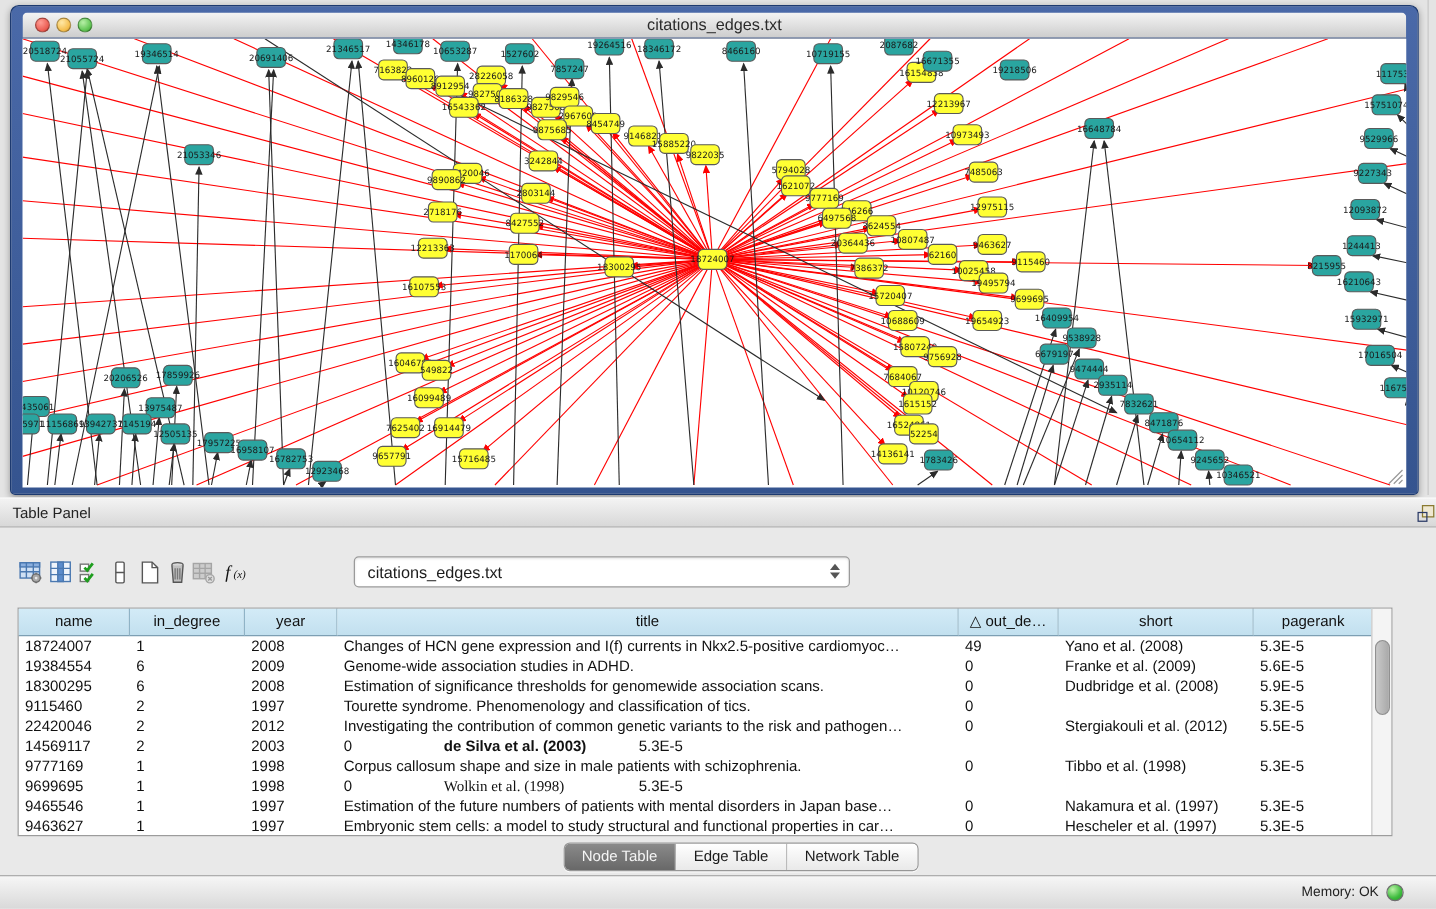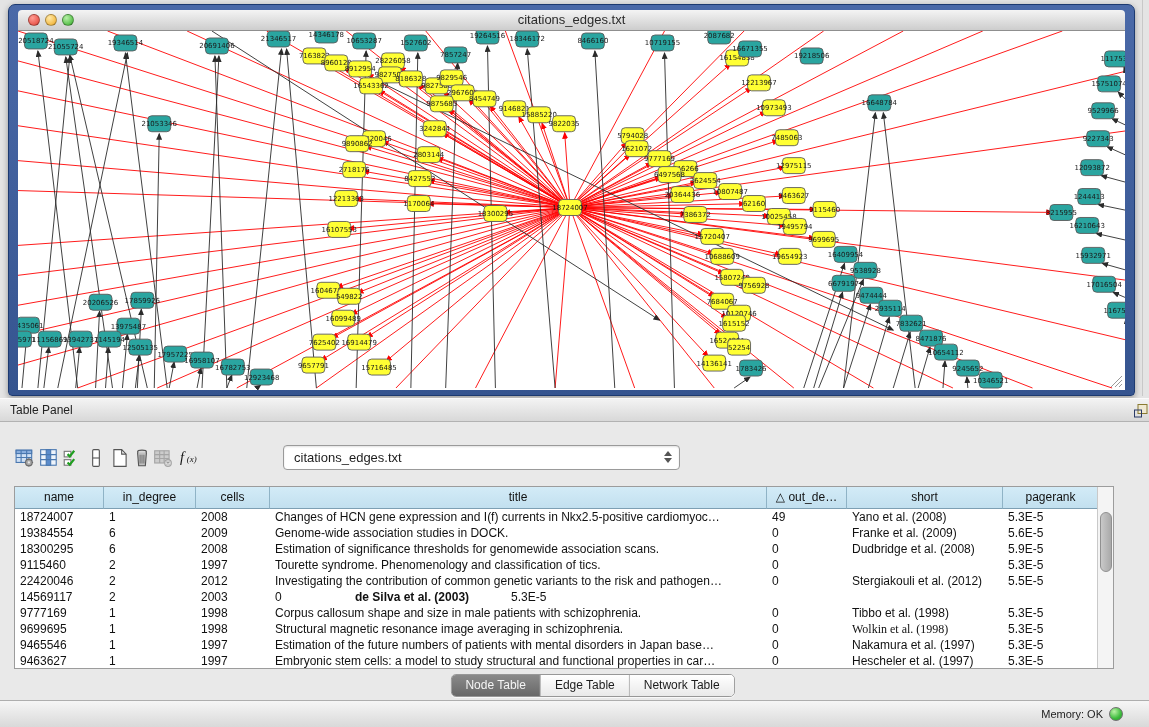--- a/index.html
+++ b/index.html
@@ -545,41 +545,41 @@
           <div class="ar-up"></div>
             <div class="ar-dn"></div>
         </div>
       </div>
     </div>
 
     <div class="grid">
       <div class="gh" id="ghead">
           <div class="hc" style="width: 89px;">name</div>
           <div class="hc" style="width: 92px;">in_degree</div>
-          <div class="hc" style="width: 74px;">cells</div>
+          <div class="hc" style="width: 74px;">year</div>
           <div class="hc" style="width: 497px;">title</div>
           <div class="hc" style="width: 80px;">△ out_de…</div>
           <div class="hc" style="width: 156px;">short</div>
           <div class="hc" style="width: 96px;">pagerank</div>
         </div>
       <div class="rows" id="grows">
           <div class="tr">
             <div class="td" style="width: 89px;">18724007</div>
             <div class="td" style="width: 92px;">1</div>
             <div class="td" style="width: 74px;">2008</div>
             <div class="td" style="width: 497px;">Changes of HCN gene expression and I(f) currents in Nkx2.5-positive cardiomyoc…</div>
             <div class="td" style="width: 80px;">49</div>
             <div class="td" style="width: 156px;">Yano et al. (2008)</div>
             <div class="td" style="width: 96px;">5.3E-5</div>
           </div>
           <div class="tr">
             <div class="td" style="width: 89px;">19384554</div>
             <div class="td" style="width: 92px;">6</div>
             <div class="td" style="width: 74px;">2009</div>
-            <div class="td" style="width: 497px;">Genome-wide association studies in DOCK.</div>
+            <div class="td" style="width: 497px;">Genome-wide association studies in ADHD.</div>
             <div class="td" style="width: 80px;">0</div>
             <div class="td" style="width: 156px;">Franke et al. (2009)</div>
             <div class="td" style="width: 96px;">5.6E-5</div>
           </div>
           <div class="tr">
             <div class="td" style="width: 89px;">18300295</div>
             <div class="td" style="width: 92px;">6</div>
             <div class="td" style="width: 74px;">2008</div>
             <div class="td" style="width: 497px;">Estimation of significance thresholds for genomewide association scans.</div>
             <div class="td" style="width: 80px;">0</div>
@@ -618,21 +618,20 @@
             <div class="td" style="width: 74px;">1998</div>
             <div class="td" style="width: 497px;">Corpus callosum shape and size in male patients with schizophrenia.</div>
             <div class="td" style="width: 80px;">0</div>
             <div class="td" style="width: 156px;">Tibbo et al. (1998)</div>
             <div class="td" style="width: 96px;">5.3E-5</div>
           </div>
           <div class="tr">
             <div class="td" style="width: 89px;">9699695</div>
             <div class="td" style="width: 92px;">1</div>
             <div class="td" style="width: 74px;">1998</div>
-            <div class="td" style="width: 497px;">Structural magnetic resonance image averaging in schizophrenia.</div>
             <div class="td" style="width: 80px;">0</div>
             <div class="td" style="width: 156px; font-family: Liberation Serif, serif;">Wolkin et al. (1998)</div>
             <div class="td" style="width: 96px;">5.3E-5</div>
           </div>
           <div class="tr">
             <div class="td" style="width: 89px;">9465546</div>
             <div class="td" style="width: 92px;">1</div>
             <div class="td" style="width: 74px;">1997</div>
             <div class="td" style="width: 497px;">Estimation of the future numbers of patients with mental disorders in Japan base…</div>
             <div class="td" style="width: 80px;">0</div>

